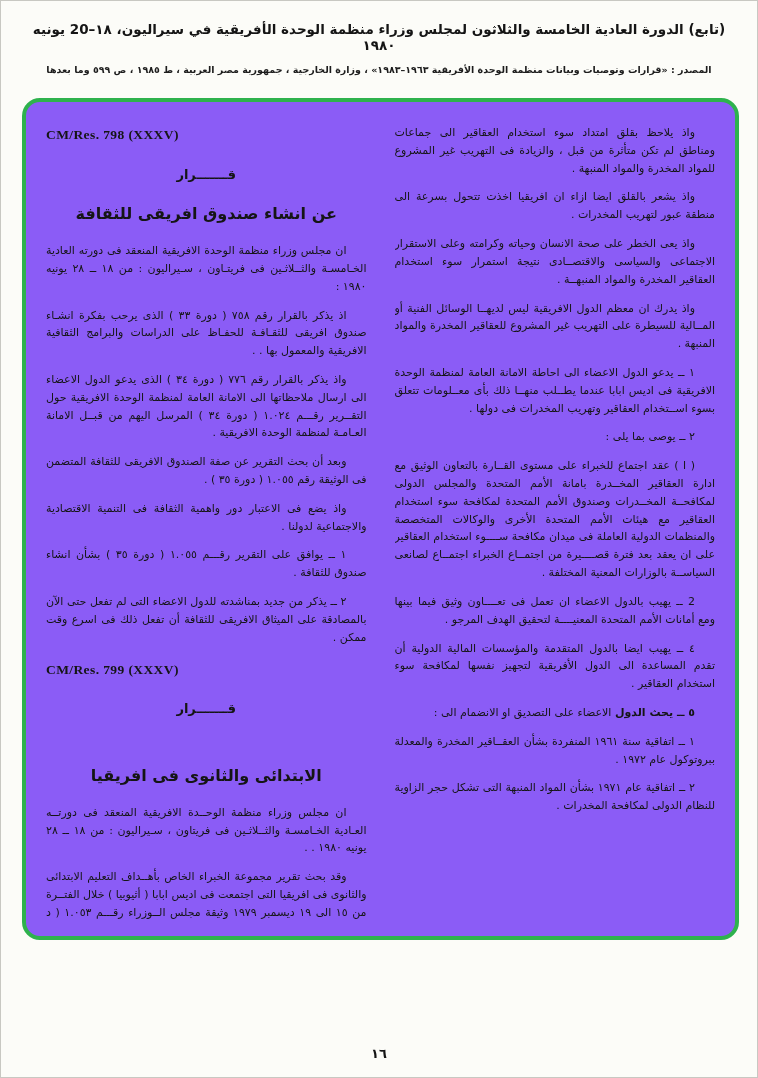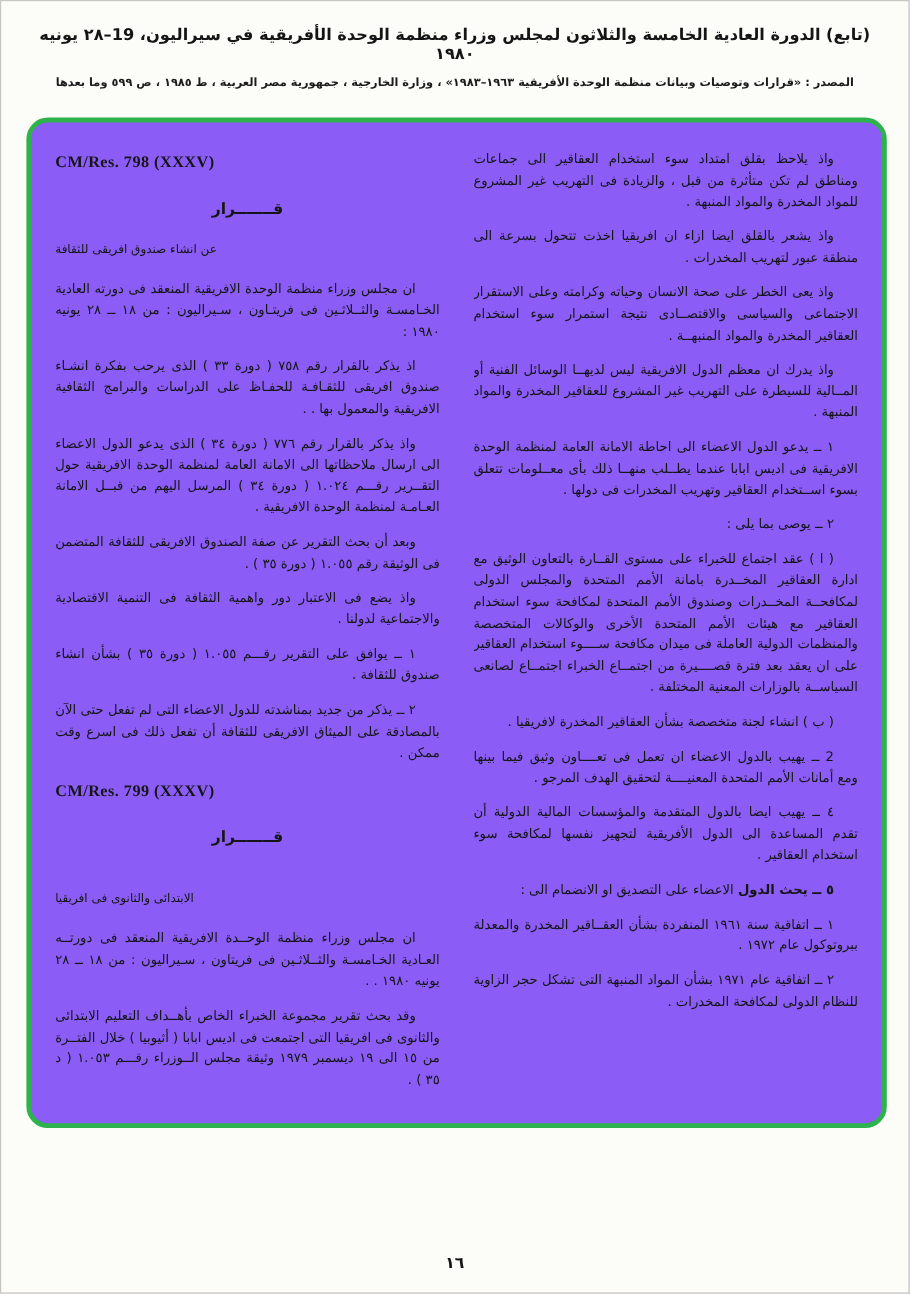--- a/index.html
+++ b/index.html
@@ -40,35 +40,35 @@
   p.para { margin-bottom:11px; text-indent:20px; }
   .res-id {
     direction:ltr; text-align:left;
     font-family:"Liberation Serif", serif;
     font-weight:bold; font-size:13.5px;
     letter-spacing:0.4px;
     margin:0 0 18px;
   }
   .res-id.second { margin-top:12px; }
   .res-word { text-align:center; font-weight:bold; font-size:13px; margin-bottom:15px; }
-  .res-title { text-align:left; font-weight:normal; font-size:10px; line-height:1.7; margin-bottom:15px; }
+  .res-title { text-align:center; font-weight:bold; font-size:16px; line-height:1.7; margin-bottom:15px; }
   .bold-lead { font-weight:bold; }
   .page-number {
     position:absolute; bottom:16px; left:0;
     width:100%; text-align:center;
     font-size:13px; font-weight:bold;
   }
 </style>
 </head>
 <body>
 
 <div class="page">
 
   <div class="header">
-    <div class="header-title">(تابع) الدورة العادية الخامسة والثلاثون لمجلس وزراء منظمة الوحدة الأفريقية في سيراليون، 19–٢٨ يونيه ١٩٨٠</div>
+    <div class="header-title">(تابع) الدورة العادية الخامسة والثلاثون لمجلس وزراء منظمة الوحدة الأفريقية في سيراليون، ١٨–20 يونيه ١٩٨٠</div>
     <div class="header-source">المصدر : «قرارات وتوصيات وبيانات منظمة الوحدة الأفريقية ١٩٦٣–١٩٨٣» ، وزارة الخارجية ، جمهورية مصر العربية ، ط ١٩٨٥ ، ص ٥٩٩ وما بعدها</div>
   </div>
 
   <div class="green-box">
     <div class="columns">
 
       <div class="col">
         <div class="res-id">CM/Res. 798 (XXXV)</div>
         <div class="res-word">قـــــــرار</div>
         <div class="res-title">عن انشاء صندوق افريقى للثقافة</div>
@@ -93,21 +93,20 @@
       </div>
 
       <div class="col">
         <p class="para">واذ يلاحظ بقلق امتداد سوء استخدام العقاقير الى جماعات ومناطق لم تكن متأثرة من قبل ، والزيادة فى التهريب غير المشروع للمواد المخدرة والمواد المنبهة .</p>
         <p class="para">واذ يشعر بالقلق ايضا ازاء ان افريقيا اخذت تتحول بسرعة الى منطقة عبور لتهريب المخدرات .</p>
         <p class="para">واذ يعى الخطر على صحة الانسان وحياته وكرامته وعلى الاستقرار الاجتماعى والسياسى والاقتصــادى نتيجة استمرار سوء استخدام العقاقير المخدرة والمواد المنبهــة .</p>
         <p class="para">واذ يدرك ان معظم الدول الافريقية ليس لديهــا الوسائل الفنية أو المــالية للسيطرة على التهريب غير المشروع للعقاقير المخدرة والمواد المنبهة .</p>
         <p class="para">١ ــ يدعو الدول الاعضاء الى احاطة الامانة العامة لمنظمة الوحدة الافريقية فى اديس ابابا عندما يطــلب منهــا ذلك بأى معــلومات تتعلق بسوء اســتخدام العقاقير وتهريب المخدرات فى دولها .</p>
         <p class="para">٢ ــ يوصى بما يلى :</p>
         <p class="para">( ا ) عقد اجتماع للخبراء على مستوى القــارة بالتعاون الوثيق مع ادارة العقاقير المخــدرة بامانة الأمم المتحدة والمجلس الدولى لمكافحــة المخــدرات وصندوق الأمم المتحدة لمكافحة سوء استخدام العقاقير مع هيئات الأمم المتحدة الأخرى والوكالات المتخصصة والمنظمات الدولية العاملة فى ميدان مكافحة ســــوء استخدام العقاقير على ان يعقد بعد فترة قصــــيرة من اجتمــاع الخبراء اجتمــاع لصانعى السياســة بالوزارات المعنية المختلفة .</p>
-        <p class="para">( ب ) انشاء لجنة متخصصة بشأن العقاقير المخدرة لافريقيا .</p>
         <p class="para">2 ــ يهيب بالدول الاعضاء ان تعمل فى تعــــاون وثيق فيما بينها ومع أمانات الأمم المتحدة المعنيــــة لتحقيق الهدف المرجو .</p>
         <p class="para">٤ ــ يهيب ايضا بالدول المتقدمة والمؤسسات المالية الدولية أن تقدم المساعدة الى الدول الأفريقية لتجهيز نفسها لمكافحة سوء استخدام العقاقير .</p>
 
         <p class="para">
           <span class="bold-lead">٥ ــ يحث الدول</span><span> الاعضاء على التصديق او الانضمام الى :</span>
         </p>
 
         <p class="para">١ ــ اتفاقية سنة ١٩٦١ المنفردة بشأن العقــاقير المخدرة والمعدلة ببروتوكول عام ١٩٧٢ .</p>
         <p class="para">٢ ــ اتفاقية عام ١٩٧١ بشأن المواد المنبهة التى تشكل حجر الزاوية للنظام الدولى لمكافحة المخدرات .</p>
       </div>

